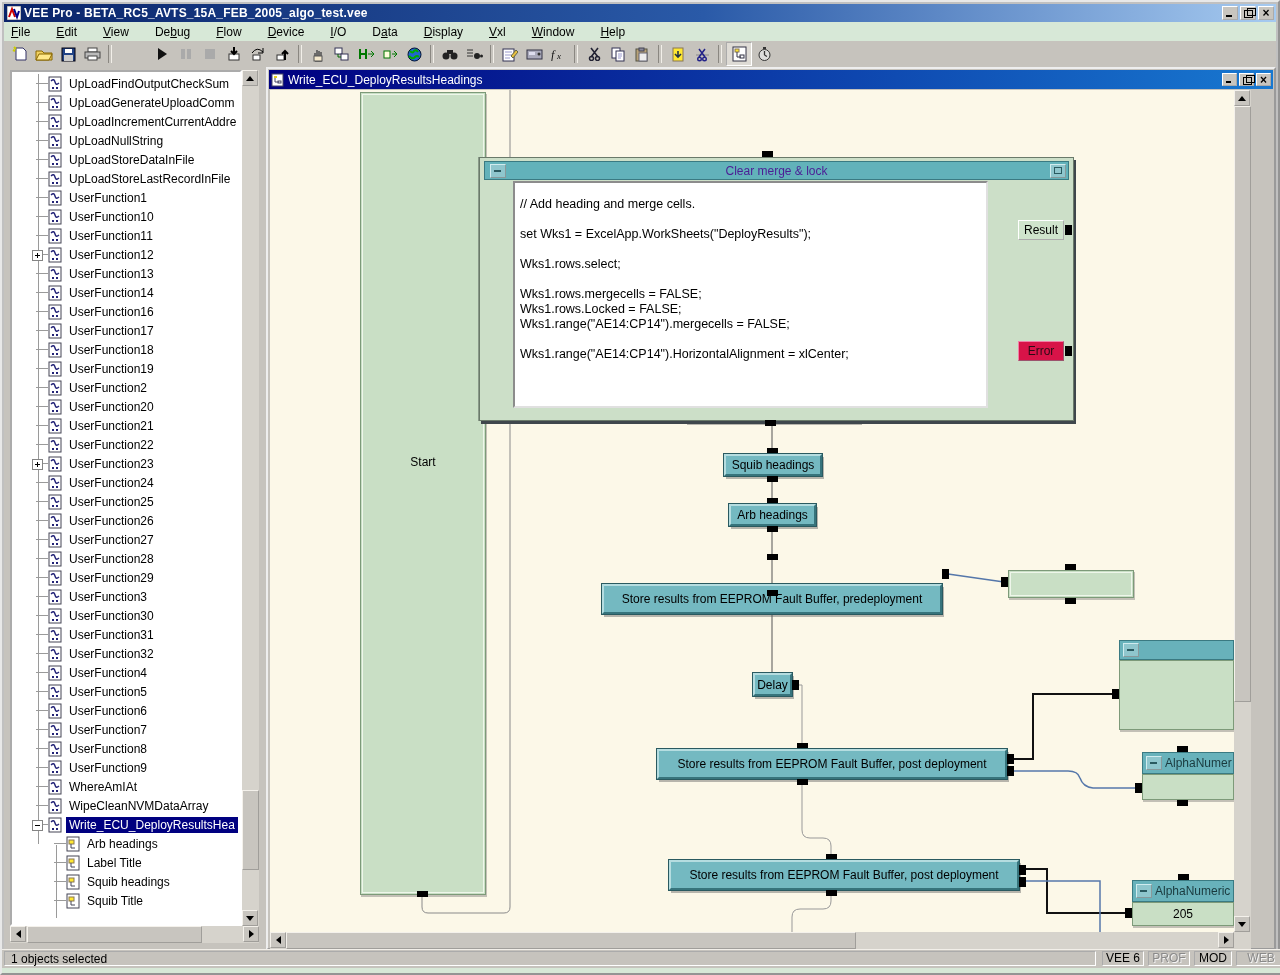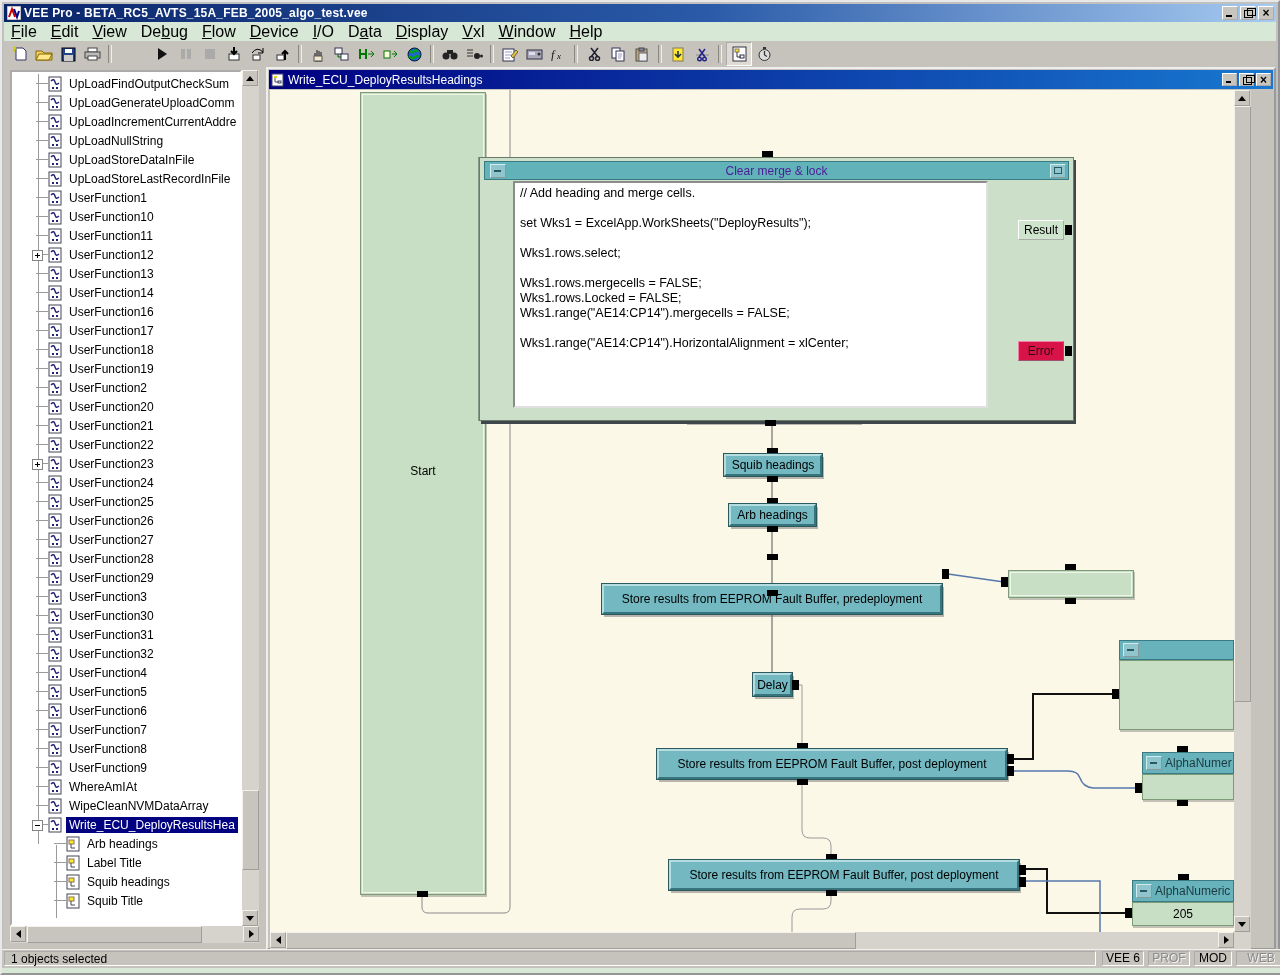--- a/index.html
+++ b/index.html
@@ -9,21 +9,21 @@
   #titlebar{position:absolute;left:2px;top:2px;right:2px;height:18px;background:linear-gradient(to right,#0a246a,#2a5aa8 55%,#a6caf0);display:flex;align-items:center;padding:0 2px;}
   #titlebar .t-icon{width:14px;height:14px;margin:0 3px 0 1px;flex:none;}
   #titlebar .t-text{color:#fff;font-size:12px;font-weight:bold;white-space:nowrap;letter-spacing:0.2px;}
   .winbtns{margin-left:auto;display:flex;gap:2px;}
   .wbtn{width:16px;height:14px;background:#c8c5bf;border:1px outset #fff;box-sizing:border-box;position:relative;font-size:10px;line-height:11px;text-align:center;color:#000;}
   .wbtn.min::after{content:"";position:absolute;left:3px;right:5px;bottom:2px;height:2px;background:#000;}
   .wbtn.rest::after{content:"";position:absolute;left:3px;top:3px;width:7px;height:6px;border:1px solid #000;}
   .wbtn.rest::before{content:"";position:absolute;left:6px;top:1px;width:7px;height:6px;border:1px solid #000;background:#c8c5bf;}
   .wbtn.close::after{content:"\00d7";font-size:12px;font-weight:bold;line-height:12px;}
   
-  #menubar{position:absolute;left:2px;top:20px;right:2px;height:19px;background:#d7e8d7;display:flex;align-items:center;font-size:16px;border-bottom:1px solid #aebfae;}
+  #menubar{position:absolute;left:2px;top:20px;right:2px;height:19px;background:#d7e8d7;display:flex;align-items:center;font-size:12px;border-bottom:1px solid #aebfae;gap:12px;}
   .menu-item{padding:2px 7px;color:#000;white-space:nowrap;}
   .menu-item u{text-decoration:underline;}
   
   #toolbar{position:absolute;left:2px;top:39px;right:2px;height:26px;background:#c6c3bd;display:flex;align-items:center;padding-left:4px;border-bottom:1px solid #9a978f;}
   .tb-icon{width:24px;height:22px;display:flex;align-items:center;justify-content:center;flex:none;}
   .tb-sep{width:2px;height:18px;border-left:1px solid #8a8781;border-right:1px solid #f2efe9;margin:0 4px;flex:none;}
   .tb-gap{width:34px;flex:none;}
   .tb-icon.pressed{border:1px inset #fff;background:#dedbd5;}
   
   #leftpanel{position:absolute;left:2px;top:65px;width:262px;bottom:23px;background:#c6c3bd;}
@@ -72,21 +72,21 @@
   .tmin::after{content:"";position:absolute;left:3px;top:5px;width:7px;height:2px;background:#2a5a60;}
   .pin{position:absolute;background:#000;}
   .startlbl{position:absolute;width:100%;text-align:center;font-size:12px;color:#000;}
   #wires{position:absolute;left:0;top:0;width:964px;height:842px;pointer-events:none;}
   
   #dialog{position:absolute;left:209px;top:67px;width:593px;height:262px;background:#ccdfc8;border:1px solid #6a7a6a;box-shadow:2px 3px 0 #3f474c, -1px 0 0 #8a9a8a;}
   #dlg-title{position:absolute;left:4px;top:3px;right:4px;height:17px;background:#62b2ba;border:1px solid #3a7a82;display:flex;align-items:center;justify-content:center;font-size:12px;color:#4c1d95;}
   #dlg-title .tmin{position:absolute;left:2px;top:2px;}
   #dlg-max{position:absolute;right:2px;top:2px;width:14px;height:12px;background:#8fc6cd;border:1px outset #d0ecef;}
   #dlg-max::after{content:"";position:absolute;left:3px;top:2px;width:6px;height:5px;border:1px solid #2a5a60;}
-  #dlg-code{position:absolute;left:33px;top:23px;width:475px;height:227px;background:#fff;border:2px inset #e0e0e0;box-sizing:border-box;font-size:12.5px;line-height:15px;padding:3px 5px;white-space:pre;overflow:hidden;color:#000;}
+  #dlg-code{position:absolute;left:33px;top:23px;width:475px;height:227px;background:#fff;border:2px inset #e0e0e0;box-sizing:border-box;font-size:12.5px;line-height:15px;padding:14px 5px;white-space:pre;overflow:hidden;color:#000;}
   .chip{position:absolute;width:46px;height:20px;display:flex;align-items:center;justify-content:center;font-size:12px;border:1px outset #fff;box-sizing:border-box;}
   #chip-result{left:538px;top:62px;background:#cfe4cc;color:#000;}
   #chip-error{left:538px;top:183px;background:#d81348;color:#2a0a14;border:1px outset #f080a8;}
   
   #statusbar{position:absolute;left:0;bottom:5px;width:1280px;height:18px;background:#c6c3bd;border-top:1px solid #f2efe9;}
   #status-left{position:absolute;left:2px;top:1px;width:1092px;height:15px;border:1px inset #fff;font-size:12px;padding:0 6px;line-height:15px;color:#000;box-sizing:border-box;}
   .mode{position:absolute;top:1px;height:15px;border:1px inset #fff;font-size:12px;line-height:13px;text-align:center;box-sizing:border-box;background:#c6c3bd;color:#000;}
   .mode.off{color:#8a8a8a;text-shadow:1px 1px 0 #f4f4f4;}
   #greenstrip{position:absolute;left:0;bottom:0;width:1280px;height:5px;background:#d7e8d7;}
   svg{display:block;}
@@ -894,21 +894,21 @@
         <path d="M528 595 H532 V657" stroke="#999" fill="none"></path>
         <path d="M743 669 H763 V604 H845" stroke="#111" stroke-width="2" fill="none"></path>
         <path d="M743 681 H798 Q808 681 810 688 Q813 697 823 698 H868" stroke="#5577aa" stroke-width="1.5" fill="none"></path>
         <path d="M532 694 V740 Q532 748 540 748 H553 Q561 748 561 756 V766" stroke="#999" fill="none"></path>
         <path d="M755 779 H777 V823 H858" stroke="#111" stroke-width="2" fill="none"></path>
         <path d="M755 791 H830 V842" stroke="#5577aa" stroke-width="1.5" fill="none"></path>
         <path d="M561 805 V811 Q561 819 553 819 H530 Q522 819 522 827 V842" stroke="#999" fill="none"></path>
       </svg>
 
       <div class="node gbox inner" style="left:90px;top:2px;width:126px;height:803px;">
-        <span class="startlbl" style="top:362px;margin-top:9px;">Start</span>
+        <span class="startlbl" style="top:362px;">Start</span>
       </div>
       <span class="pin" style="left:147px;top:801px;width:11px;height:6px;"></span>
 
       <div class="node tealbox" style="left:415px;top:318px;width:175px;height:14px;"></div>
 
       <span class="pin" style="left:497px;top:358px;width:11px;height:6px;"></span>
       <div class="node tealbox" style="left:454px;top:364px;width:98px;height:22px;">
           <span>Squib headings</span>
         </div>
       <span class="pin" style="left:497px;top:386px;width:11px;height:6px;"></span>

